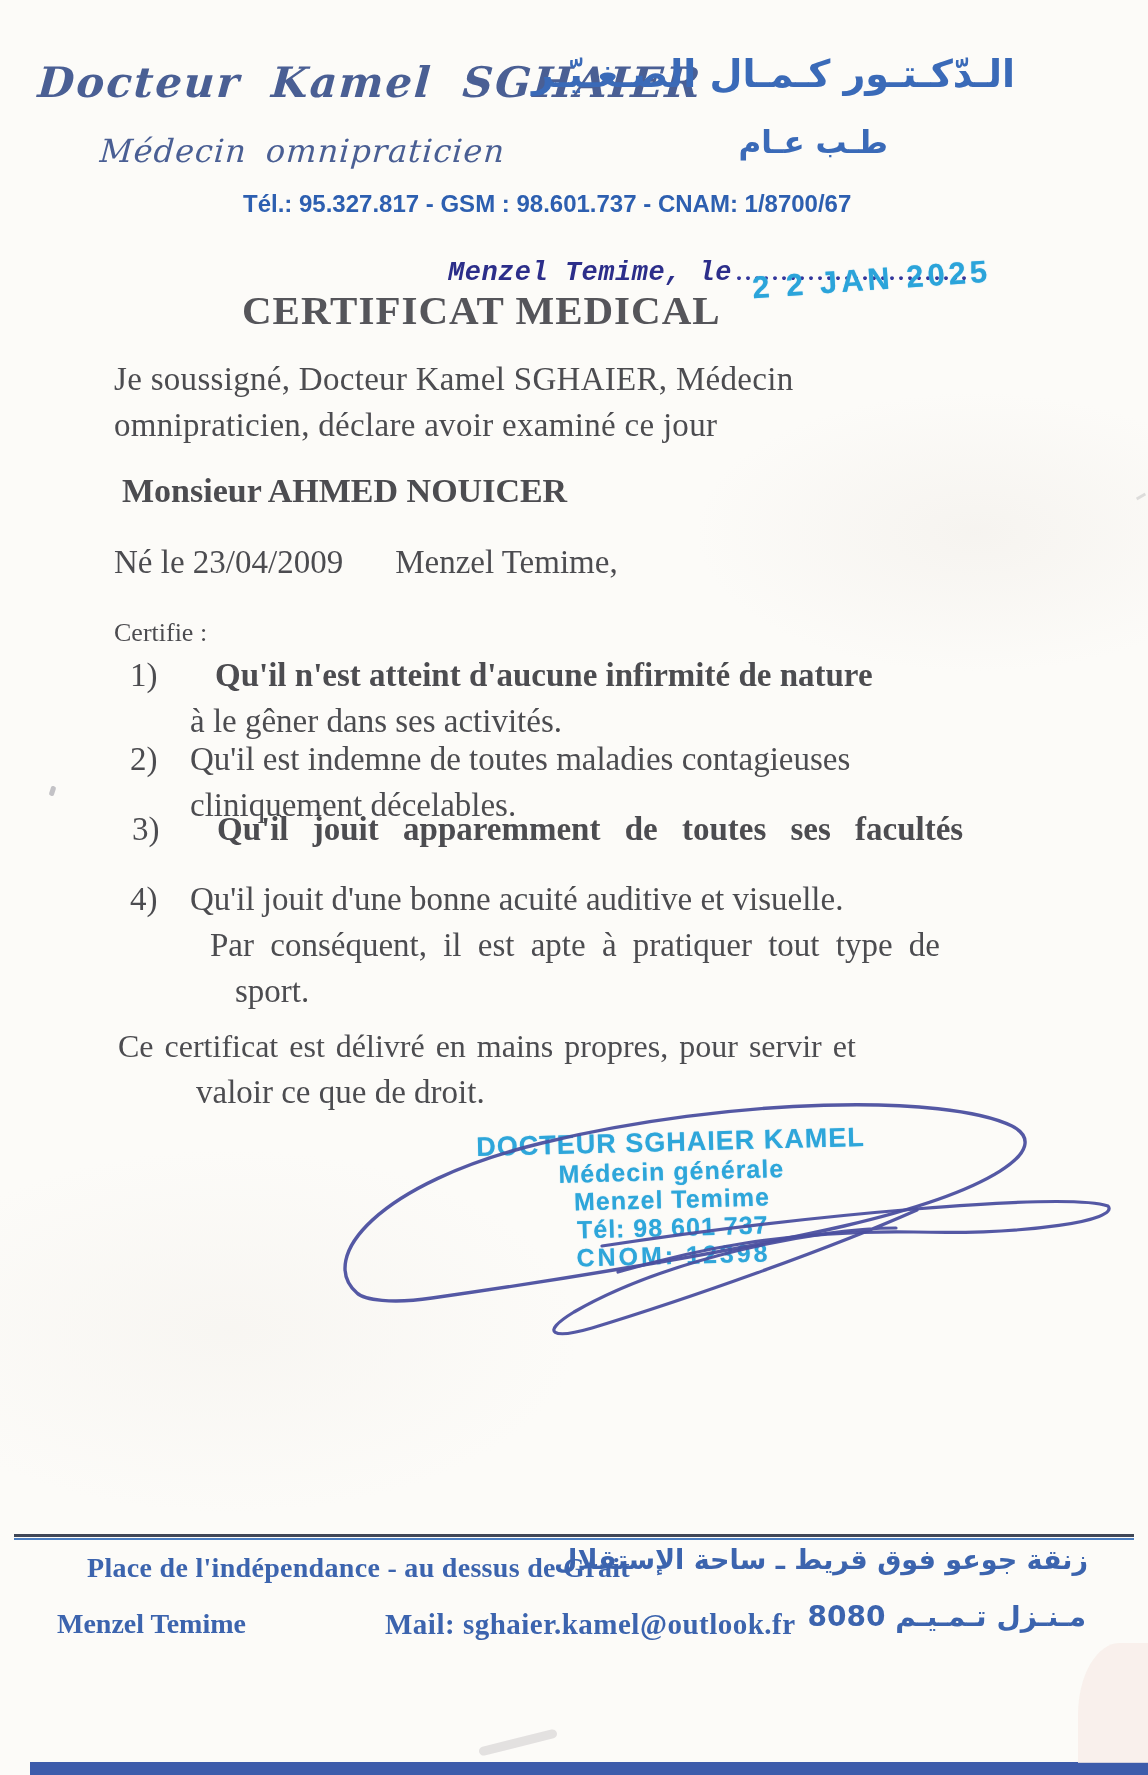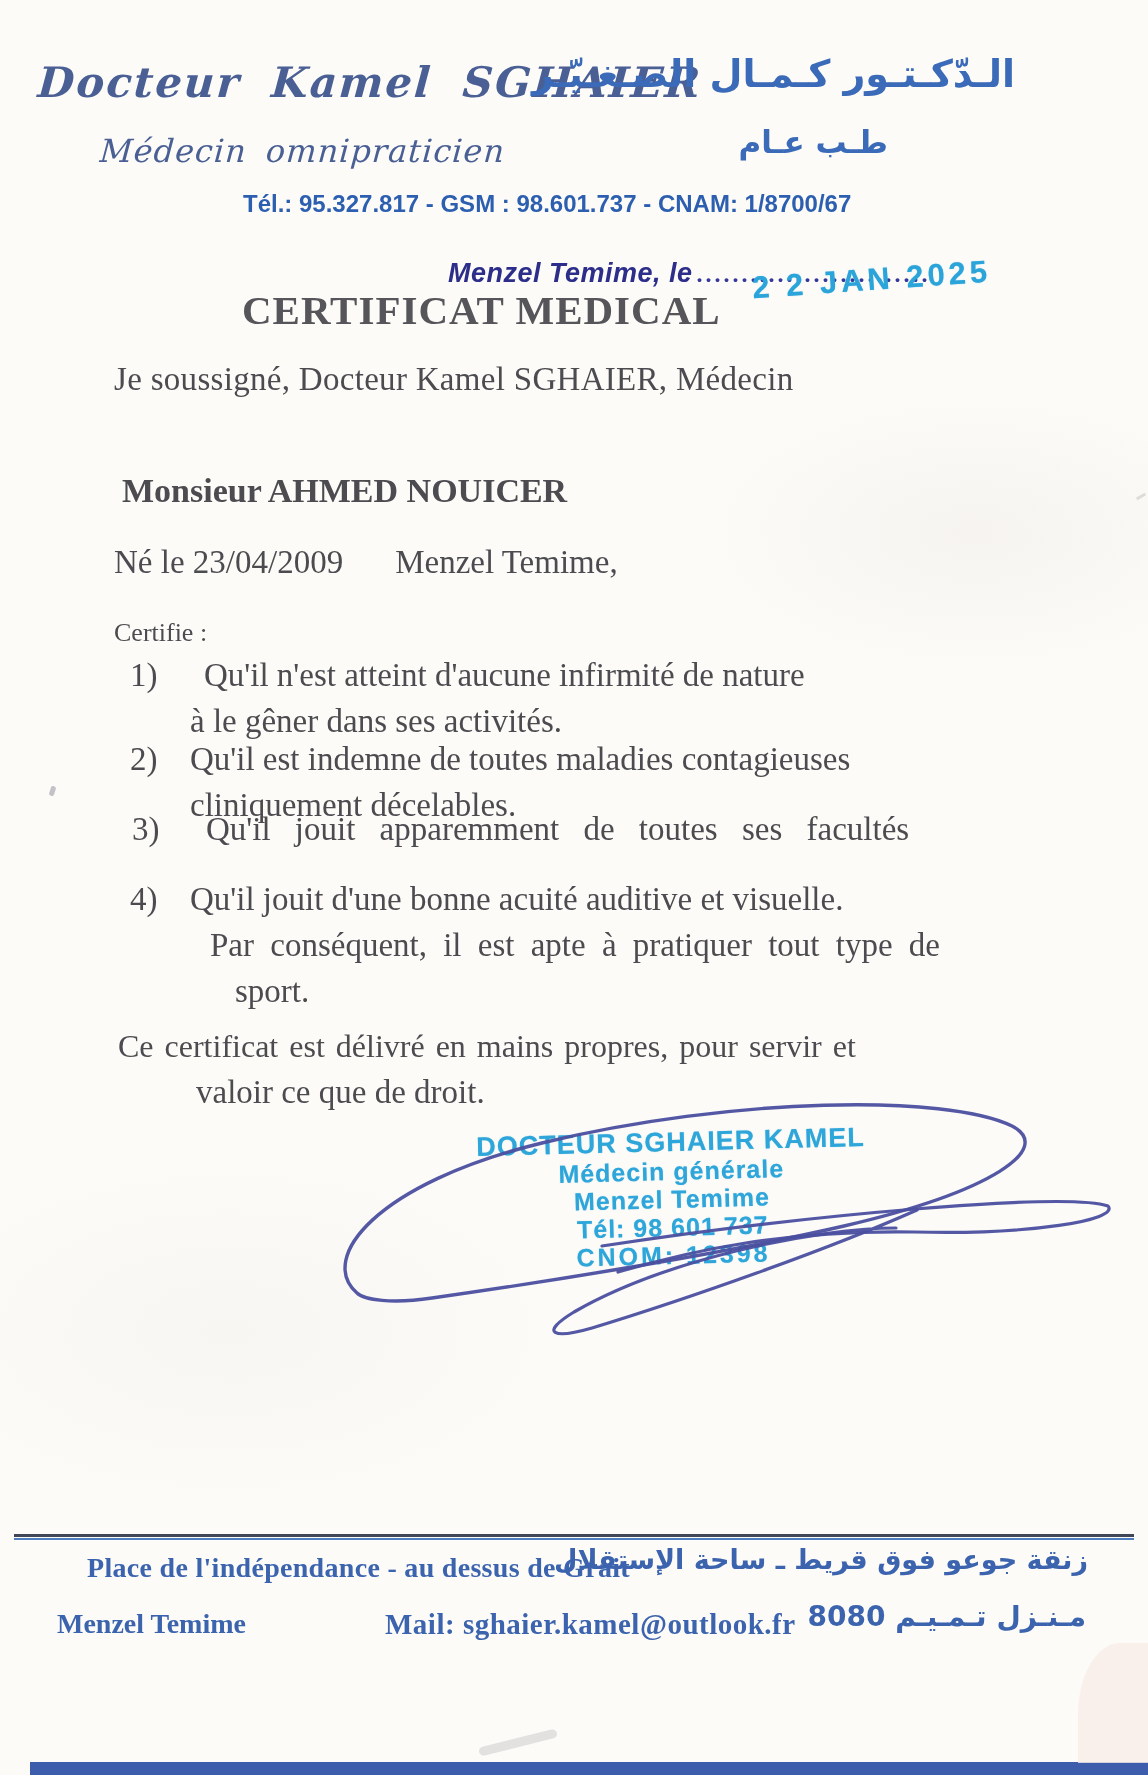--- a/index.html
+++ b/index.html
@@ -40,21 +40,21 @@
   .contact{
     position:absolute; left:243px; top:190px;
     font-family:"Liberation Sans", sans-serif; font-weight:bold;
     font-size:24px; color:#2d5fb0; letter-spacing:0px; white-space:nowrap;
   }
   
   .dateline{
     position:absolute; left:448px; top:258px; white-space:nowrap; z-index:1;
   }
   .dateline .place{
-    font-family:Liberation Sans, sans-serif; font-style:italic; font-weight:bold;
+    font-family:Liberation Mono, monospace; font-style:italic; font-weight:bold;
     font-size:27px; color:#2c2e8a; letter-spacing:0.5px;text-align:right;
   }
   .dateline .dots{
     font-size:24px; color:#34379c; letter-spacing:3px; font-weight:bold;
   }
   .stamp-date{
     position:absolute; left:752px; top:262px; z-index:2;
     font-family:"Liberation Sans", sans-serif; font-weight:bold;
     font-size:31px; color:#2ba4da; letter-spacing:4px;
     transform:rotate(-4deg); white-space:nowrap;
@@ -76,21 +76,21 @@
   .item .num{position:absolute; left:0; top:0; width:44px;}
   .item .lines{margin-left:60px;}
   .i1{left:130px; top:652px;}
   .i2{left:130px; top:736px;}
   .i3{left:132px; top:806px;}
   .i4{left:130px; top:876px;}
   .jwide{word-spacing:16px;}
   .jmed{word-spacing:8px;}
   .ind1{margin-left:20px;}
   .ind2{margin-left:45px;}
-  .ind3{margin-left:14px;}
+  .ind3{margin-left:25px;font-weight:bold;}
   .closing1{position:absolute; left:118px; top:1028px; font-size:32px; word-spacing:3px; white-space:nowrap;}
   .closing2{position:absolute; left:196px; top:1074px; font-size:33px; white-space:nowrap;}
   
   .doc-stamp{
     position:absolute; left:472px; top:1128px; width:400px; z-index:2;
     text-align:center; font-family:"Liberation Sans", sans-serif; font-weight:bold;
     color:#2ea6da; transform:rotate(-1.5deg);
     text-shadow:0 0 1px rgba(46,166,218,.55);
   }
   .doc-stamp .s1{font-size:27px; letter-spacing:1px; line-height:29px;}
@@ -126,20 +126,21 @@
   <div class="dateline">
     <span class="place">Menzel Temime, le</span>
     <span class="dots">..........................</span>
   </div>
   <div class="stamp-date">2 2  JAN  2025</div>
 
   <div class="title">CERTIFICAT MEDICAL</div>
 
   <div class="intro bodytext">
     <div>Je soussigné, Docteur Kamel SGHAIER, Médecin</div>
+    <div>omnipraticien, déclare avoir examiné ce jour</div>
   </div>
 
   <div class="patient">Monsieur AHMED NOUICER</div>
 
   <div class="birth">
     <span>Né le 23/04/2009</span><span class="place">Menzel Temime,</span>
   </div>
 
   <div class="certify-label">Certifie :</div>
 

